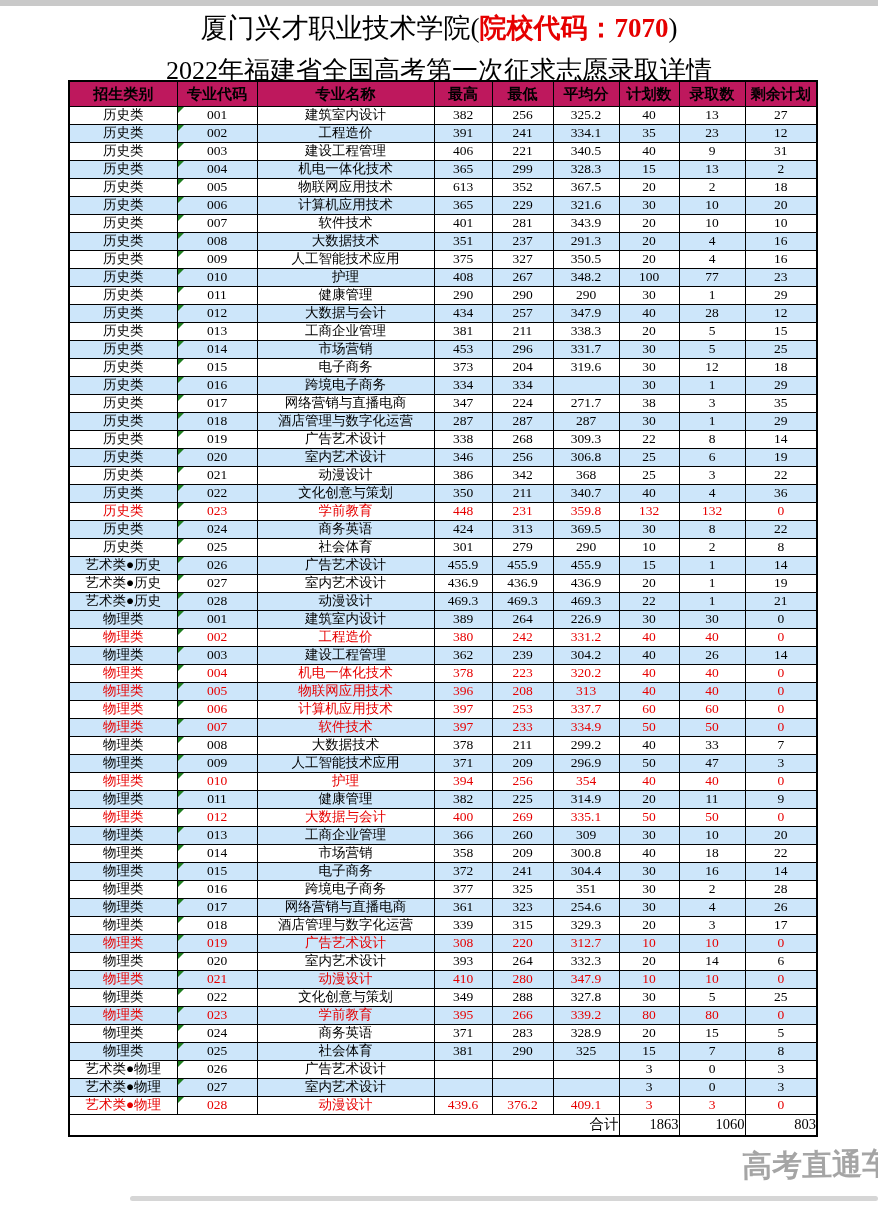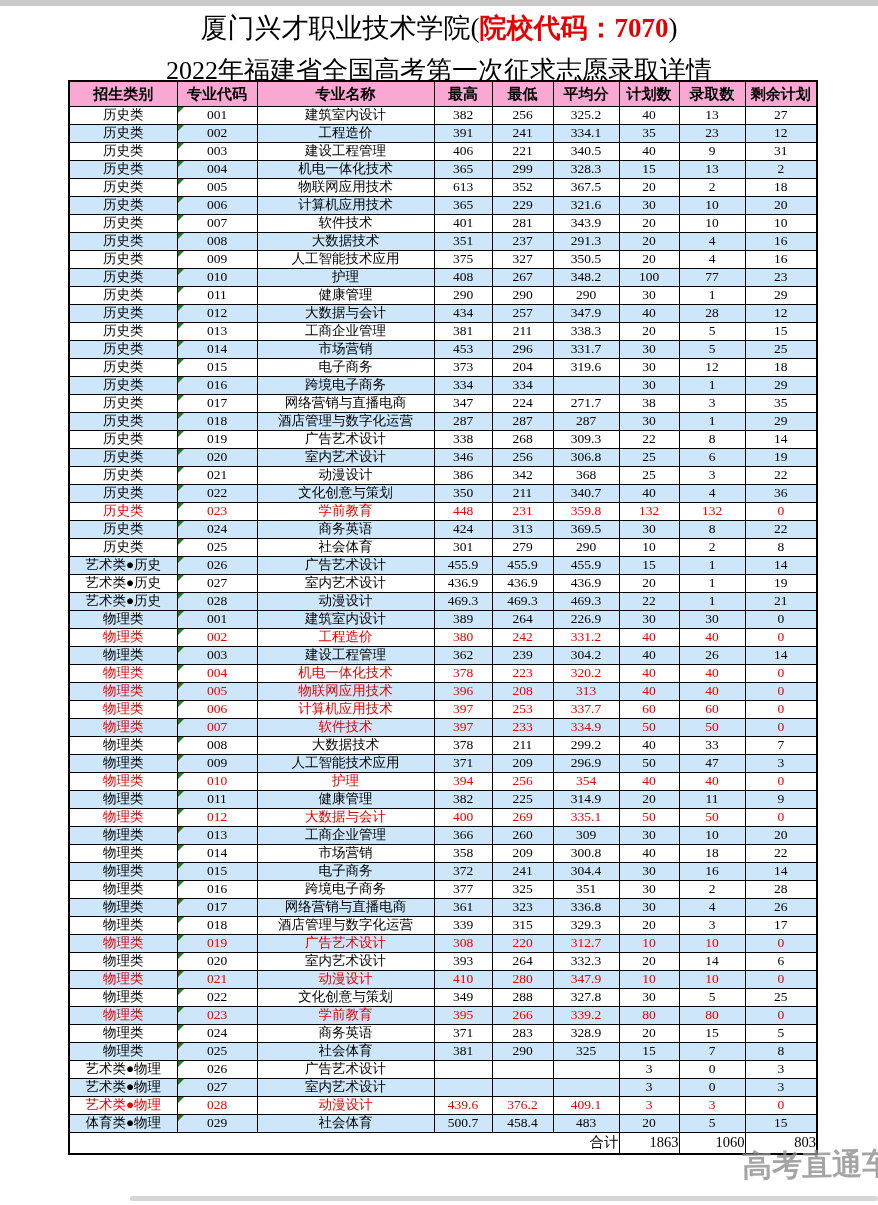--- a/index.html
+++ b/index.html
@@ -6,21 +6,21 @@
   .page{position:relative;width:878px;height:1205px;background:#ffffff;overflow:hidden;
         font-family:"Liberation Serif","DejaVu Serif",serif;color:#000;}
   .top-strip{position:absolute;top:0;left:0;width:878px;height:6px;background:#c9c9c9;}
   .bottom-strip{position:absolute;top:1196px;left:130px;width:748px;height:5px;background:#d6d6d6;border-radius:3px;}
   .titles{position:absolute;top:10px;left:0;width:100%;text-align:center;}
   .title-line1{font-size:27px;line-height:36px;font-weight:normal;margin:0;white-space:nowrap;}
   .title-red{color:#e60000;font-weight:bold;}
   .title-line2{font-size:26px;line-height:34px;font-weight:normal;margin:8px;white-space:nowrap;}
   table.score{position:absolute;left:68px;top:80px;width:748px;border-collapse:collapse;
         table-layout:fixed;border:2px solid #000;}
-  table.score th{background:#f9a8d4;font-weight:bold;font-size:15px;height:24px;
+  table.score th{background:#be185d;font-weight:bold;font-size:15px;height:24px;
         border:1px solid #000;padding:0;text-align:center;white-space:nowrap;overflow:hidden;}
   table.score td{font-size:13.5px;height:17px;border:1px solid #000;padding:0;
         text-align:center;line-height:1.05;white-space:nowrap;overflow:hidden;}
   tr.alt td{background:#cde6fa;}
   tr.red td{color:#e60000;}
   td.code{position:relative;}
   .tri{position:absolute;top:0;left:0;width:0;height:0;
         border-top:6px solid #1e7e1e;border-right:6px solid transparent;}
   tr.total td{font-size:14.5px;height:20px;text-align:right;}
   .watermark{position:absolute;left:742px;top:1145px;font-size:30px;font-weight:bold;
@@ -547,21 +547,21 @@
           <td>30</td>
           <td>2</td>
           <td>28</td>
         </tr>
         <tr class="alt">
           <td>物理类</td>
           <td class="code"><span class="tri"></span>017</td>
           <td>网络营销与直播电商</td>
           <td>361</td>
           <td>323</td>
-          <td>336.8</td>
+          <td>254.6</td>
           <td>30</td>
           <td>4</td>
           <td>26</td>
         </tr>
         <tr>
           <td>物理类</td>
           <td class="code"><span class="tri"></span>018</td>
           <td>酒店管理与数字化运营</td>
           <td>339</td>
           <td>315</td>
@@ -672,31 +672,20 @@
         <tr class="red">
           <td>艺术类●物理</td>
           <td class="code"><span class="tri"></span>028</td>
           <td>动漫设计</td>
           <td>439.6</td>
           <td>376.2</td>
           <td>409.1</td>
           <td>3</td>
           <td>3</td>
           <td>0</td>
-        </tr>
-        <tr class="alt">
-          <td>体育类●物理</td>
-          <td class="code"><span class="tri"></span>029</td>
-          <td>社会体育</td>
-          <td>500.7</td>
-          <td>458.4</td>
-          <td>483</td>
-          <td>20</td>
-          <td>5</td>
-          <td>15</td>
         </tr>
       </tbody>
     <tfoot>
       <tr class="total">
         <td colspan="6">合计</td>
         <td>1863</td>
         <td>1060</td>
         <td>803</td>
       </tr>
     </tfoot>

